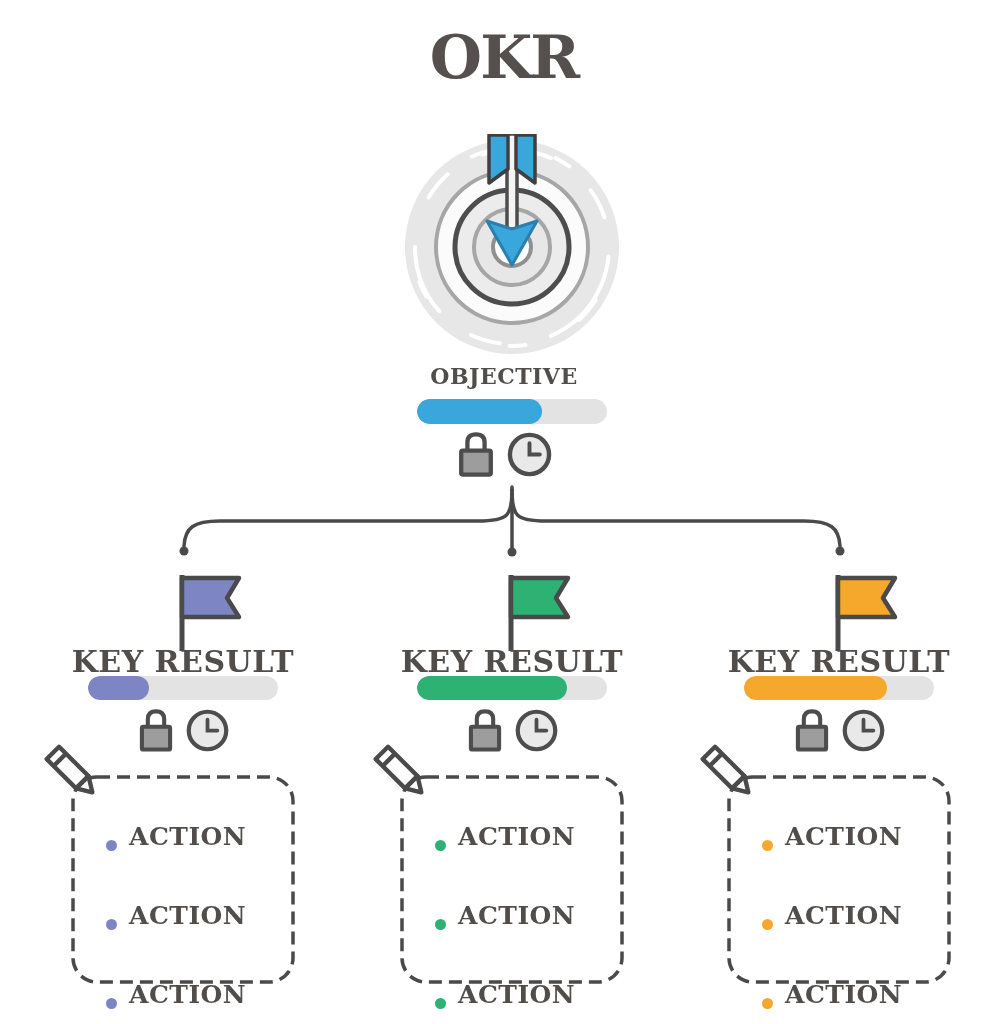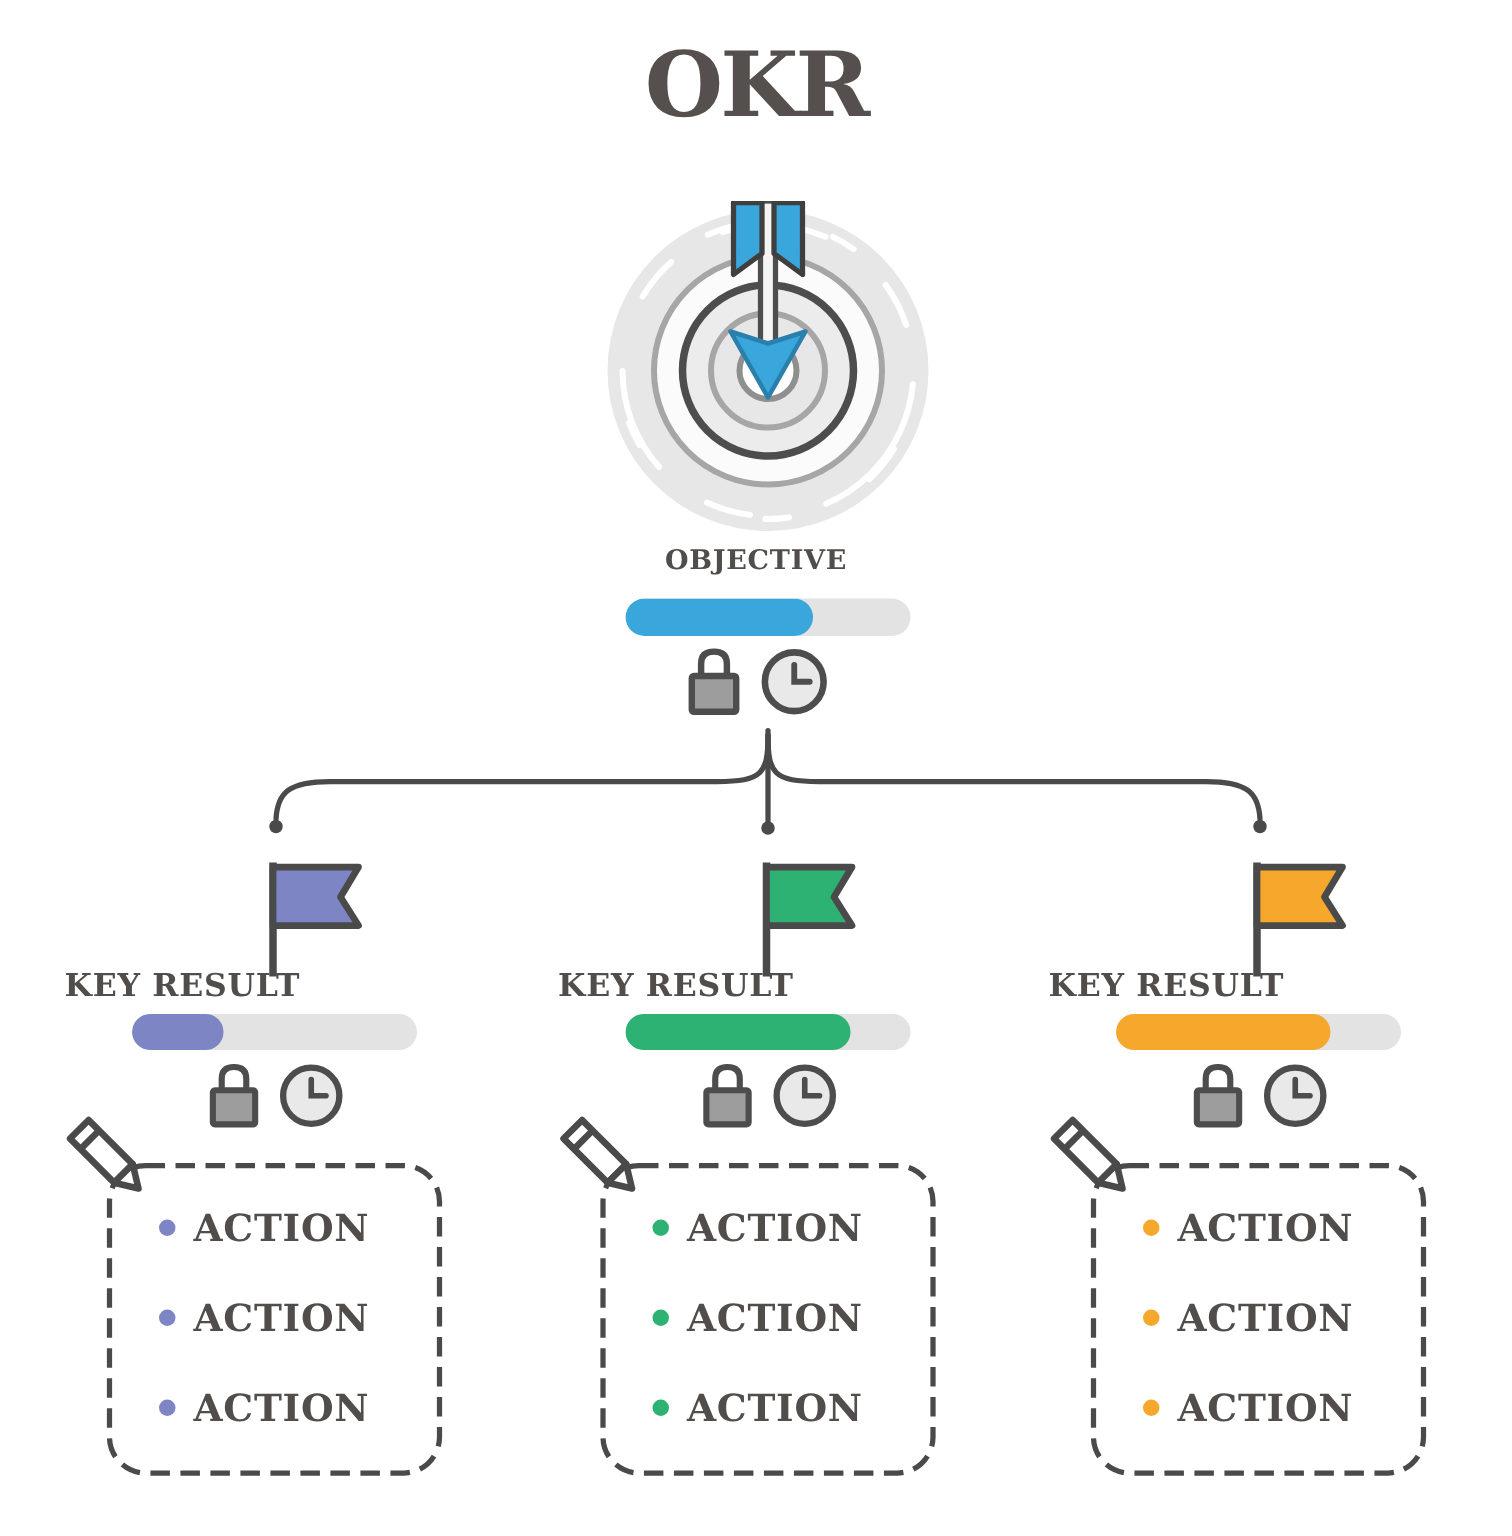--- a/index.html
+++ b/index.html
@@ -2,40 +2,40 @@
 <html><head>
 <meta charset="utf-8">
 <style>
   html,body{margin:0;padding:0;background:#fff;}
   #stage{position:relative;width:1008px;height:1024px;background:#ffffff;overflow:hidden;
          font-family:"DejaVu Serif","Liberation Serif",serif;color:#55504d;}
   .abs{position:absolute;}
   #main-title{left:0;top:22px;width:1008px;text-align:center;
     font-size:60px;font-weight:bold;letter-spacing:-2px;color:#55504d;}
   .section-label{font-weight:bold;letter-spacing:0.5px;color:#514d4a;}
-  #objective-label{left:0;top:363px;width:1008px;text-align:center;font-size:18px;}
+  #objective-label{left:0;top:363px;width:1008px;text-align:center;font-size:22px;}
   .bar{background:#e3e3e3;border-radius:13px;overflow:hidden;}
   .bar-fill{height:100%;border-radius:13px;}
   #objective-bar{left:417px;top:399px;width:190px;height:25px;}
   .meta-row{display:flex;justify-content:center;align-items:center;gap:9px;}
   #objective-meta{left:0;top:429px;width:1008px;height:50px;}
   
   .kr-column{width:280px;height:420px;top:570px;}
   #kr-col-0{left:43px;} #kr-col-1{left:372px;} #kr-col-2{left:699px;}
   .flag-svg{position:absolute;left:130px;top:2px;}
-  .kr-label{position:absolute;left:0;top:74px;width:280px;text-align:left;font-size:21px;}
+  .kr-label{position:absolute;left:0;top:74px;width:280px;text-align:center;font-size:30px;}
   .kr-bar{position:absolute;left:45px;top:106px;width:190px;height:24px;}
   .kr-meta{position:absolute;left:0;top:136px;width:280px;height:48px;}
   .pencil-svg{position:absolute;left:-5px;top:168px;}
   .action-box{position:absolute;left:27px;top:204px;width:226px;height:211px;}
   .box-border{position:absolute;left:0;top:0;}
   .action-list{position:absolute;left:0;top:0;width:226px;height:211px;
     display:flex;flex-direction:column;justify-content:flex-start;
     padding:30px 0 0 36px;box-sizing:border-box;}
-  .action-row{display:flex;align-items:center;height:28px;margin-bottom:32px;}
+  .action-row{display:flex;align-items:flex-end;height:28px;margin-bottom:32px;margin-top:19px;}
   .bullet{width:11px;height:11px;border-radius:50%;flex:0 0 11px;}
   .action-label{font-weight:bold;font-size:25px;letter-spacing:0.5px;color:#514d4a;margin-left:12px;}
 </style>
 </head>
 <body>
 
 <div id="stage">
 
   <div id="main-title" class="abs">OKR</div>
 

